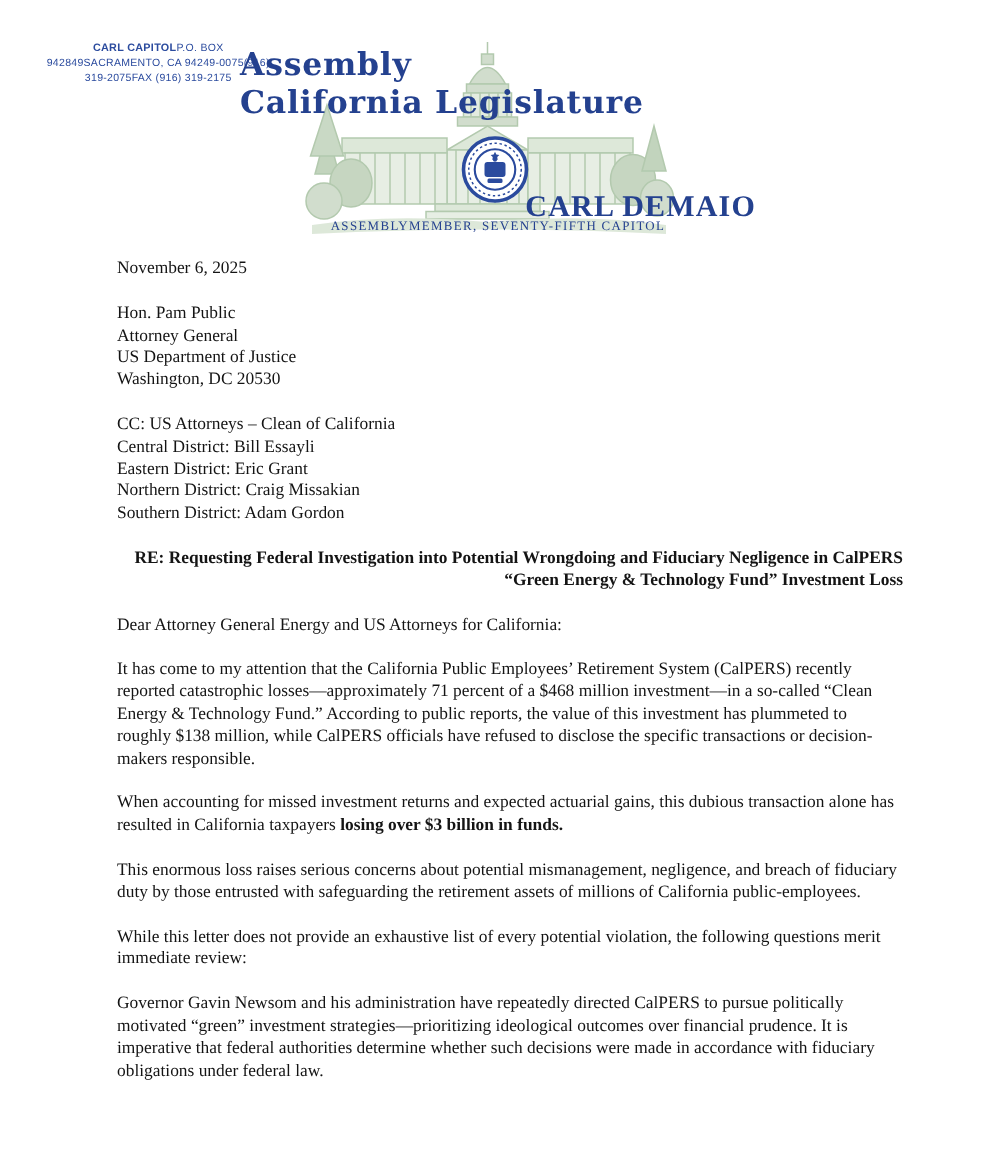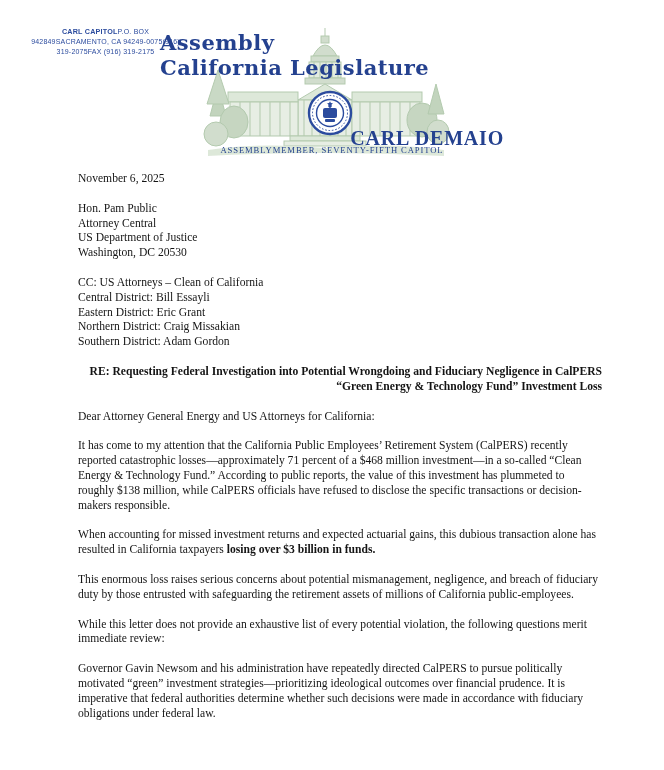--- a/index.html
+++ b/index.html
@@ -153,21 +153,21 @@
     </div>
 
     <div class="member-name">CARL DEMAIO</div>
     <div class="member-title">ASSEMBLYMEMBER, SEVENTY-FIFTH CAPITOL</div>
   </div>
 
   <div class="letter-body">
     <p class="block">November 6, 2025</p>
     <div class="block" id="recipient-block">
         <span class="line line-0">Hon. Pam Public</span>
-        <span class="line line-1">Attorney Central</span>
+        <span class="line line-1">Attorney General</span>
         <span class="line line-2">US Department of Justice</span>
         <span class="line line-3">Washington, DC 20530</span>
       </div>
     <div class="block" id="cc-block">
         <span class="line line-0">CC: US Attorneys – Clean of California</span>
         <span class="line line-1">Central District: Bill Essayli</span>
         <span class="line line-2">Eastern District: Eric Grant</span>
         <span class="line line-3">Northern District: Craig Missakian</span>
         <span class="line line-4">Southern District: Adam Gordon</span>
       </div>

